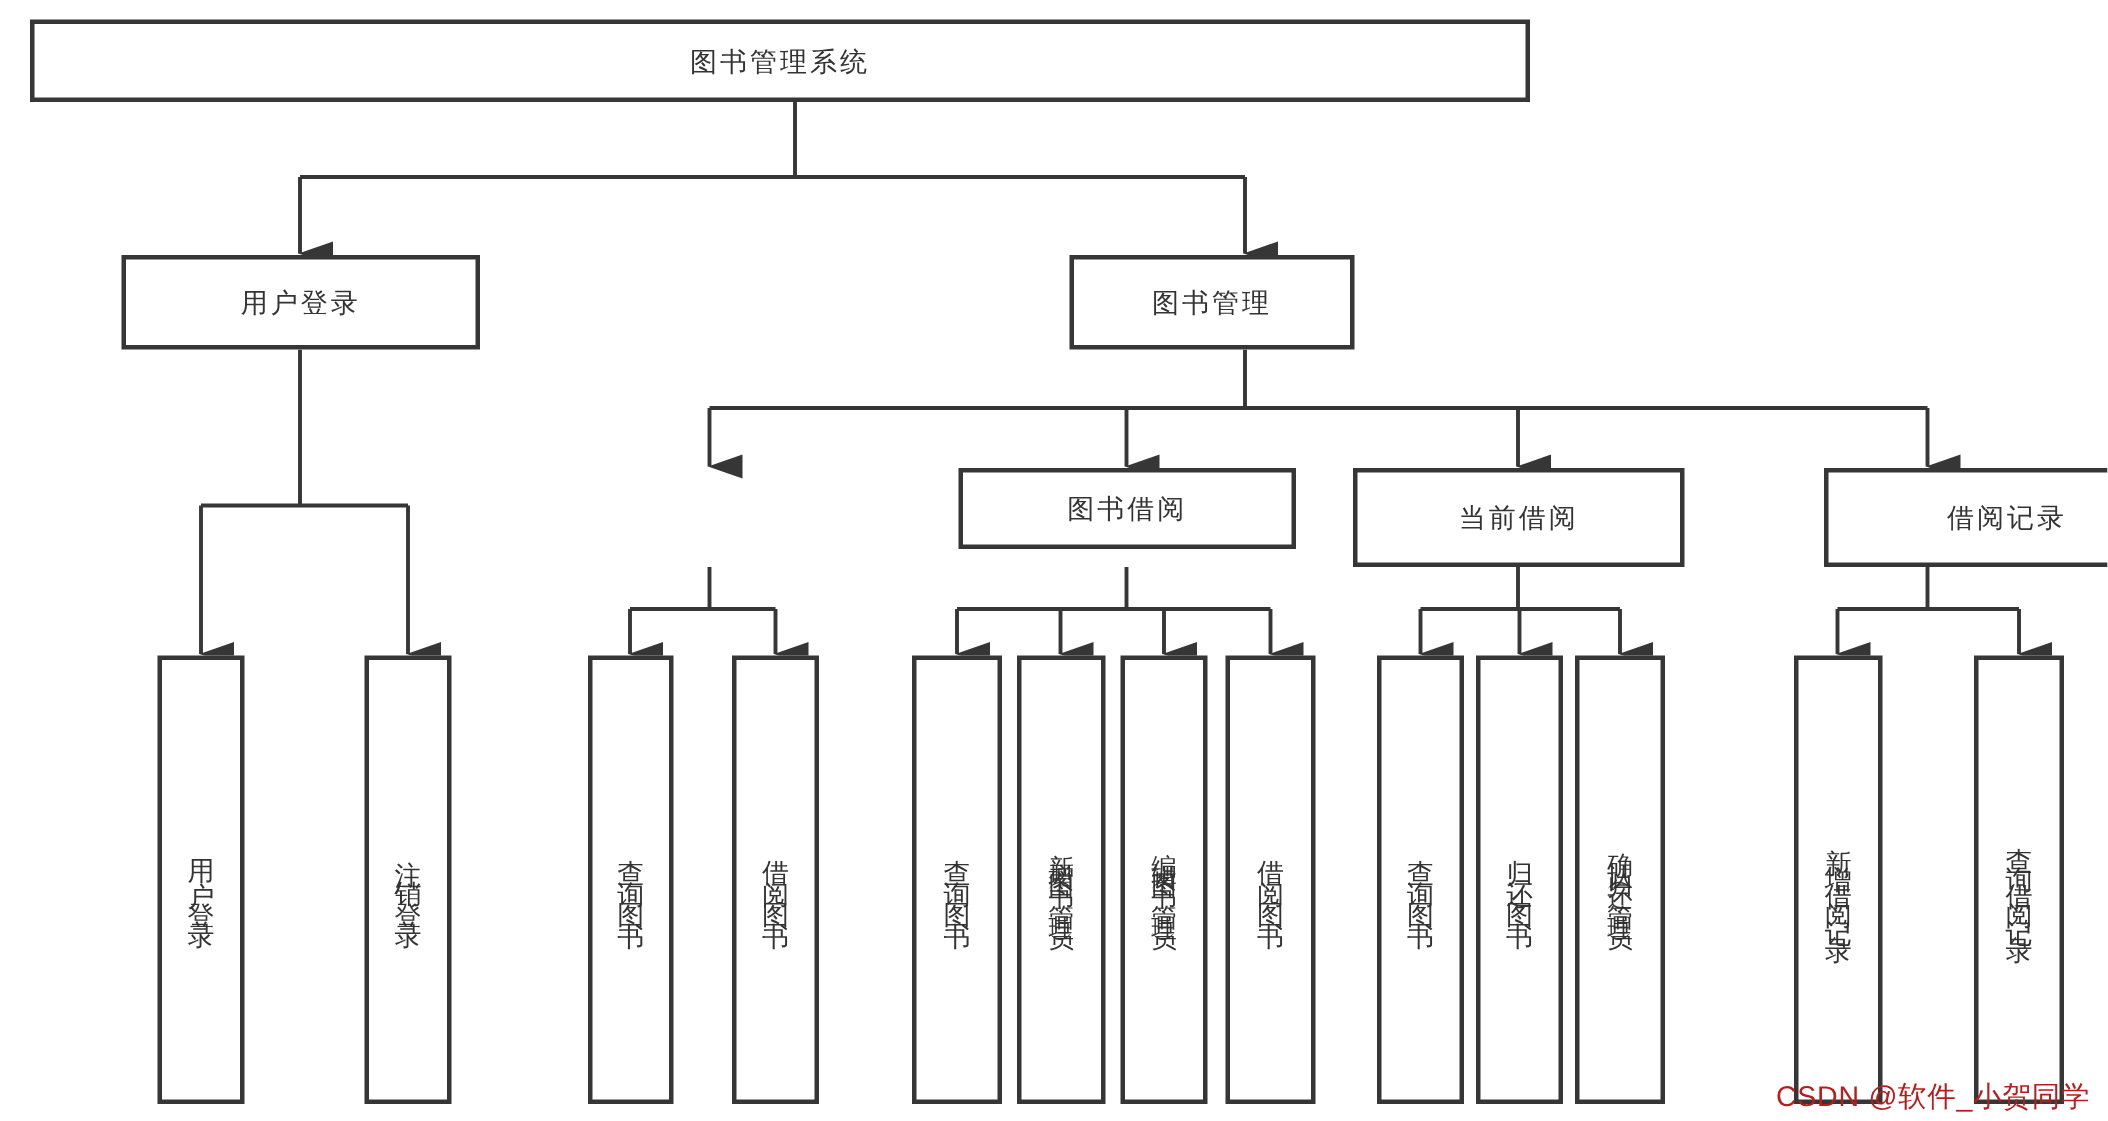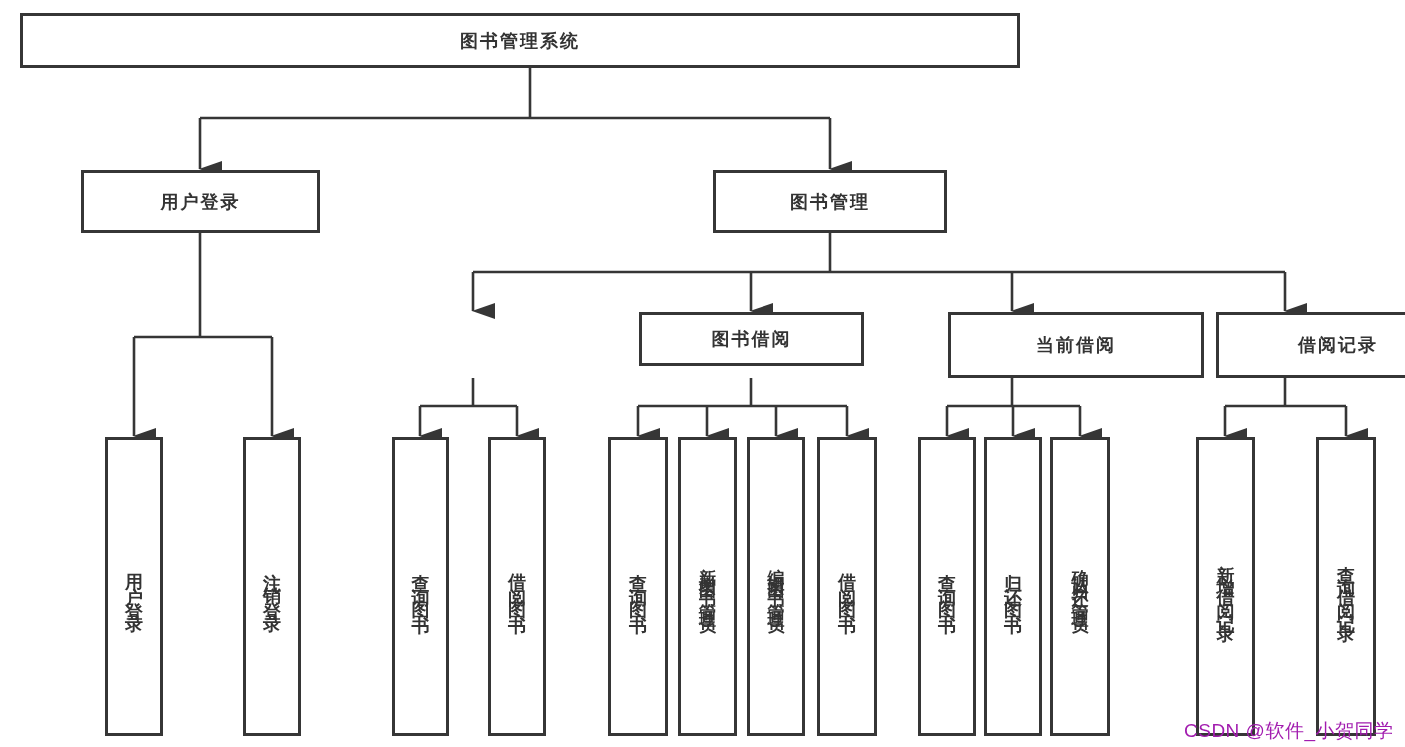--- a/index.html
+++ b/index.html
@@ -22,37 +22,36 @@
     position: absolute;
     box-sizing: border-box;
     border: 3px solid #363636;
     background: #ffffff;
     display: flex;
     align-items: center;
     justify-content: center;
     font-size: 18px;
     letter-spacing: 2px;
     white-space: nowrap;
-    font-weight: bold;
   }
   .vtext {
     writing-mode: vertical-rl;
     text-orientation: mixed;
     line-height: 1;
     letter-spacing: 14px;
     white-space: nowrap;
   }
   .vtext.sp6 { letter-spacing: 12px; }
   .vtext.splong { letter-spacing: 7px; font-size: 17px; }
   .watermark {
     position: absolute;
     left: 1184px;
     top: 718px;
     font-size: 19px;
-    color: #a21caf;
+    color: #b91c1c;
     letter-spacing: 0.5px;
     white-space: nowrap;
   }
 </style>
 </head>
 <body>
 
 <div class="stage">
 
   <svg class="connector-layer" width="1405" height="747" viewBox="0 0 1405 747" xmlns="http://www.w3.org/2000/svg">
@@ -101,24 +100,24 @@
       <path d="M1285 378 V406"></path>
       <path d="M1225 406 H1346"></path>
       <path d="M1225 406 V436" marker-end="url(#ah)"></path>
       <path d="M1346 406 V436" marker-end="url(#ah)"></path>
     </g>
   </svg>
 
   <div class="node" style="left:20px; top:13px; width:1000px; height:55px;">图书管理系统</div>
 
   <div class="node" style="left:81px; top:170px; width:239px; height:63px;">用户登录</div>
-  <div class="node" style="left:713px; top:170px; width:234px; height:63px;">图书管理</div>
+  <div class="node" style="left:713px; top:170px; width:190px; height:63px;">图书管理</div>
 
   <div class="node" style="left:639px; top:312px; width:225px; height:54px;">图书借阅</div>
-  <div class="node" style="left:948px; top:312px; width:256px; height:66px;">当前借阅</div>
+  <div class="node" style="left:902px; top:312px; width:221px; height:66px;">当前借阅</div>
   <div class="node" style="left:1216px; top:312px; width:244px; height:66px;">借阅记录</div>
 
   <div class="node" style="left:105px; top:437px; width:58px; height:299px;">
     <span class="vtext">用户登录</span>
   </div>
   <div class="node" style="left:243px; top:437px; width:58px; height:299px;">
     <span class="vtext">注销登录</span>
   </div>
 
   <div class="node" style="left:392px; top:437px; width:57px; height:299px;">

